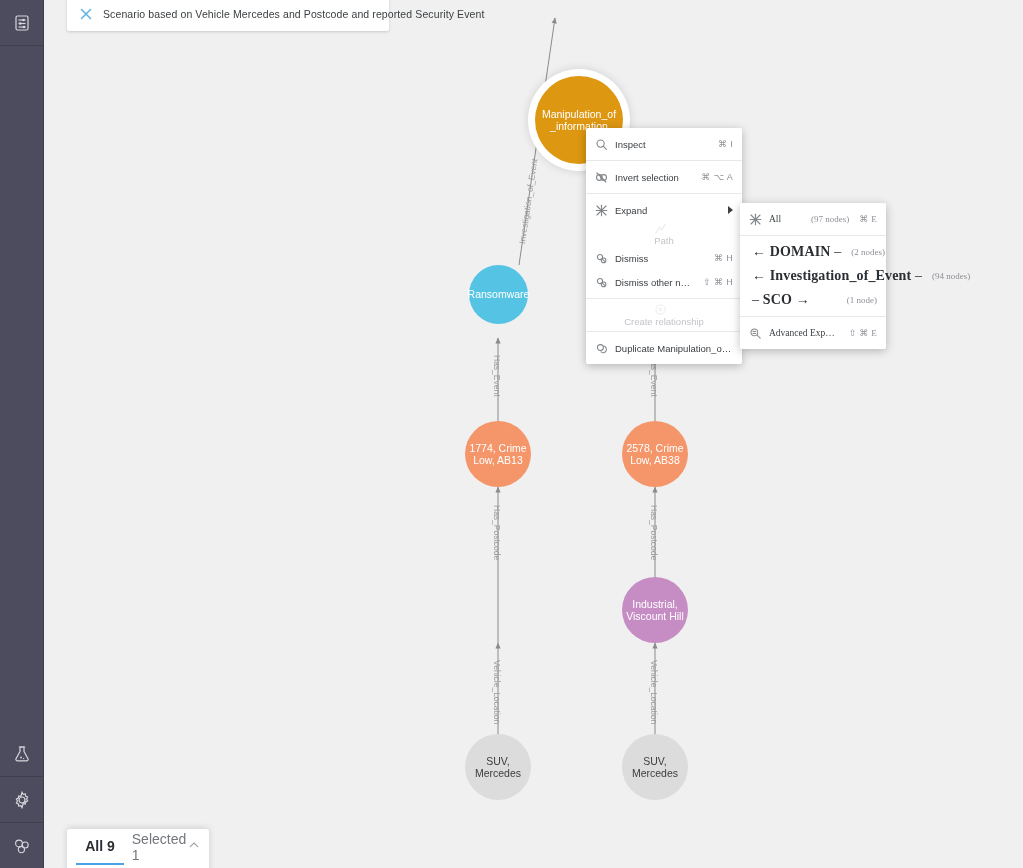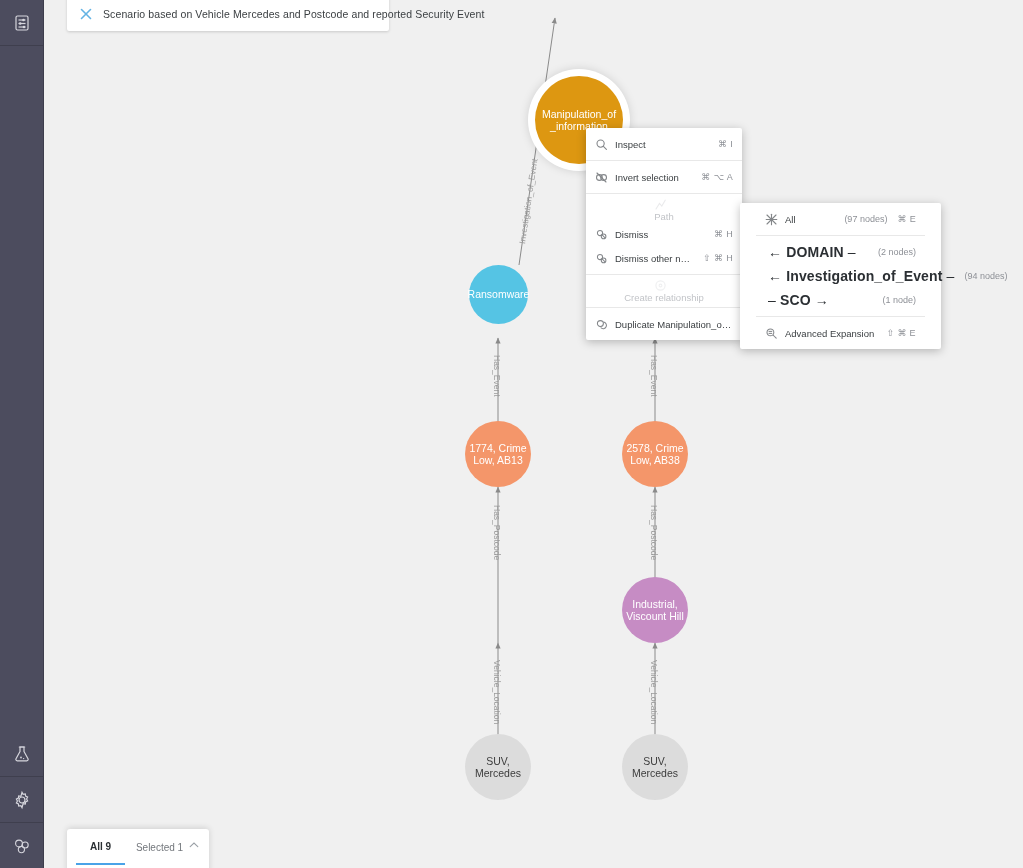--- a/index.html
+++ b/index.html
@@ -67,24 +67,24 @@
   }
 
   
   #ctxmenu{
     position:absolute;left:586px;top:128px;width:156px;
     background:#ffffff;border-radius:2px;
     box-shadow:0 2px 10px rgba(0,0,0,.25);
     z-index:50;padding:4px 0;
   }
   #submenu{
-    position:absolute;left:740px;top:203px;width:169px;
+    position:absolute;left:740px;top:203px;width:146px;
     background:#ffffff;border-radius:2px;
     box-shadow:0 2px 10px rgba(0,0,0,.25);
-    z-index:51;padding:4px 16px;
+    z-index:51;padding:4px 0;font-family:Liberation Serif, serif;
   }
   .mrow{
     display:flex;align-items:center;
     height:24px;padding:0 9px 0 9px;
     font-size:9.5px;color:#3c4043;
     white-space:nowrap;box-sizing:border-box;
   }
   .mrow .mico{width:13px;height:13px;flex:0 0 auto;margin-right:7px;opacity:.72;}
   .mrow .mico svg{display:block;width:13px;height:13px;}
   .mrow .mlabel{flex:1 1 auto;overflow:hidden;text-overflow:ellipsis;}
@@ -110,21 +110,21 @@
   
   #dock{
     position:absolute;left:67px;top:829px;width:142px;height:46px;
     background:#ffffff;border-radius:3px 3px 0 0;
     box-shadow:0 -1px 6px rgba(0,0,0,.14);
     display:flex;align-items:flex-start;
     z-index:35;
   }
   .dtab{
     height:36px;display:flex;align-items:center;justify-content:center;
-    font-size:10px;color:#73777c;box-sizing:border-box;
+    font-size:14px;color:#73777c;box-sizing:border-box;
     padding:9px 2px;
   }
   .dtab.active{color:#2b2f33;font-weight:bold;border-bottom:2px solid #4aa3e8;}
   #dock .d1{width:50px;margin-left:9px;}
   #dock .d2{width:58px;margin-left:6px;}
   #dock .dchev{margin-left:auto;margin-right:9px;height:32px;display:flex;align-items:center;}
   #dock .dchev svg{display:block;}
 </style>
 </head>
 <body>
@@ -266,20 +266,32 @@
         <line x1="2" y1="2" x2="11" y2="11" stroke-linecap="round"></line>
       </svg>
     </span>
     <span class="mlabel">Invert selection</span>
     <span class="mkey">⌘ ⌥ A</span>
   </div>
 
 
   <div class="msep"></div>
 
+  <div class="mrow">
+    <span class="mico">
+      <svg viewBox="0 0 13 13" fill="none" stroke="#55595e" stroke-width="1.1" stroke-linecap="round">
+        <line x1="2" y1="2" x2="11" y2="11"></line>
+          <line x1="11" y1="2" x2="2" y2="11"></line>
+        <line x1="6.5" y1="1.2" x2="6.5" y2="11.8"></line>
+          <line x1="1.2" y1="6.5" x2="11.8" y2="6.5"></line>
+      </svg>
+    </span>
+    <span class="mlabel">Expand</span>
+    <span class="caret"></span>
+  </div>
 
   <div class="mrow disabled">
     <span class="mico">
       <svg viewBox="0 0 13 13" fill="none" stroke="#b9bbbf" stroke-width="1.1" stroke-linecap="round">
         <path d="M2 11 L5.5 5.5 L7.8 8 L11.2 2.2"></path>
       </svg>
     </span>
     <span class="mlabel">Path</span>
   </div>
 

